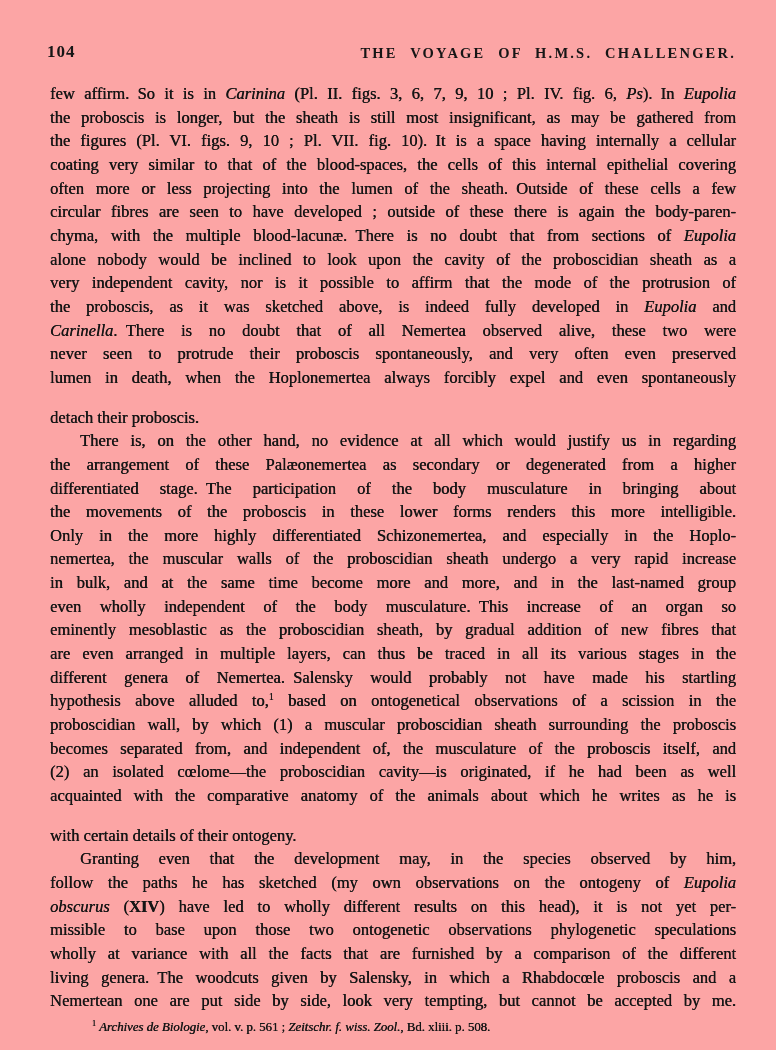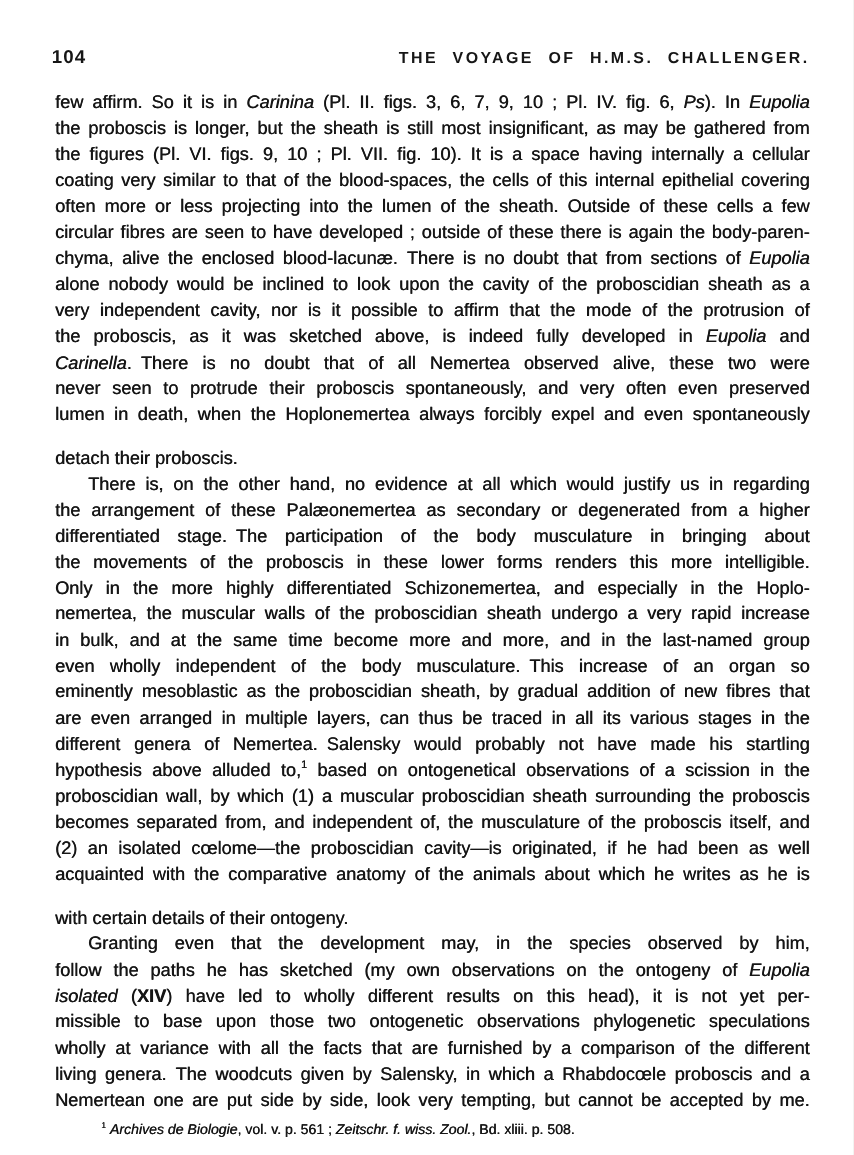--- a/index.html
+++ b/index.html
@@ -1,22 +1,22 @@
 <!DOCTYPE html>
 <html><head>
 <meta charset="utf-8">
 <style>
   html, body { margin: 0; padding: 0; background: #e8e8e6; }
   .page {
     position: relative;
     width: 776px;
     height: 1050px;
     margin: 0 auto;
-    background: #ffffff;
-    font-family: Liberation Sans, sans-serif;
+    background: #fca5a5;
+    font-family: Liberation Serif, serif;
     color: #161616;
     overflow: hidden;
   }
   .page-number {
     position: absolute;
     top: 42px;
     left: 47px;
     font-size: 17px;
     font-weight: bold;
     letter-spacing: 1px;
@@ -73,21 +73,21 @@
   <div class="running-title">THE VOYAGE OF H.M.S. CHALLENGER.</div>
 
   <div class="content">
       <div class="para">
         <div class="line"><span>few affirm. So it is in </span><span class="i">Carinina</span><span> (Pl. II. figs. 3, 6, 7, 9, 10 ; Pl. IV. fig. 6, </span><span class="i">Ps</span><span>). In </span><span class="i">Eupolia</span></div>
         <div class="line"><span>the proboscis is longer, but the sheath is still most insignificant, as may be gathered from</span></div>
         <div class="line"><span>the figures (Pl. VI. figs. 9, 10 ; Pl. VII. fig. 10). It is a space having internally a cellular</span></div>
         <div class="line"><span>coating very similar to that of the blood-spaces, the cells of this internal epithelial covering</span></div>
         <div class="line"><span>often more or less projecting into the lumen of the sheath. Outside of these cells a few</span></div>
         <div class="line"><span>circular fibres are seen to have developed ; outside of these there is again the body-paren-</span></div>
-        <div class="line"><span>chyma, alive the enclosed blood-lacunæ. There is no doubt that from sections of </span><span class="i">Eupolia</span></div>
+        <div class="line"><span>chyma, with the multiple blood-lacunæ. There is no doubt that from sections of </span><span class="i">Eupolia</span></div>
         <div class="line"><span>alone nobody would be inclined to look upon the cavity of the proboscidian sheath as a</span></div>
         <div class="line"><span>very independent cavity, nor is it possible to affirm that the mode of the protrusion of</span></div>
         <div class="line"><span>the proboscis, as it was sketched above, is indeed fully developed in </span><span class="i">Eupolia</span><span> and</span></div>
         <div class="line"><span class="i">Carinella</span><span>. There is no doubt that of all Nemertea observed alive, these two were</span></div>
         <div class="line"><span>never seen to protrude their proboscis spontaneously, and very often even preserved</span></div>
         <div class="line"><span>lumen in death, when the Hoplonemertea always forcibly expel and even spontaneously</span></div>
         <div class="line end"><span>detach their proboscis.</span></div>
       </div>
       <div class="para indent">
         <div class="line"><span>There is, on the other hand, no evidence at all which would justify us in regarding</span></div>
@@ -104,21 +104,21 @@
         <div class="line"><span>hypothesis above alluded to,</span><span class="sup">1</span><span> based on ontogenetical observations of a scission in the</span></div>
         <div class="line"><span>proboscidian wall, by which (1) a muscular proboscidian sheath surrounding the proboscis</span></div>
         <div class="line"><span>becomes separated from, and independent of, the musculature of the proboscis itself, and</span></div>
         <div class="line"><span>(2) an isolated cœlome—the proboscidian cavity—is originated, if he had been as well</span></div>
         <div class="line"><span>acquainted with the comparative anatomy of the animals about which he writes as he is</span></div>
         <div class="line end"><span>with certain details of their ontogeny.</span></div>
       </div>
       <div class="para indent">
         <div class="line"><span>Granting even that the development may, in the species observed by him,</span></div>
         <div class="line"><span>follow the paths he has sketched (my own observations on the ontogeny of </span><span class="i">Eupolia</span></div>
-        <div class="line"><span class="i">isolated</span><span> (</span><span class="b">XIV</span><span>) have led to wholly different results on this head), it is not yet per-</span></div>
+        <div class="line"><span class="i">obscurus</span><span> (</span><span class="b">XIV</span><span>) have led to wholly different results on this head), it is not yet per-</span></div>
         <div class="line"><span>missible to base upon those two ontogenetic observations phylogenetic speculations</span></div>
         <div class="line"><span>wholly at variance with all the facts that are furnished by a comparison of the different</span></div>
         <div class="line"><span>living genera. The woodcuts given by Salensky, in which a Rhabdocœle proboscis and a</span></div>
         <div class="line"><span>Nemertean one are put side by side, look very tempting, but cannot be accepted by me.</span></div>
       </div>
       <div class="footnote"><span class="sup">1</span><span> </span><span class="i">Archives de Biologie</span><span>, vol. v. p. 561 ; </span><span class="i">Zeitschr. f. wiss. Zool.</span><span>, Bd. xliii. p. 508.</span></div>
     </div>
 </div>
 
 </body></html>

